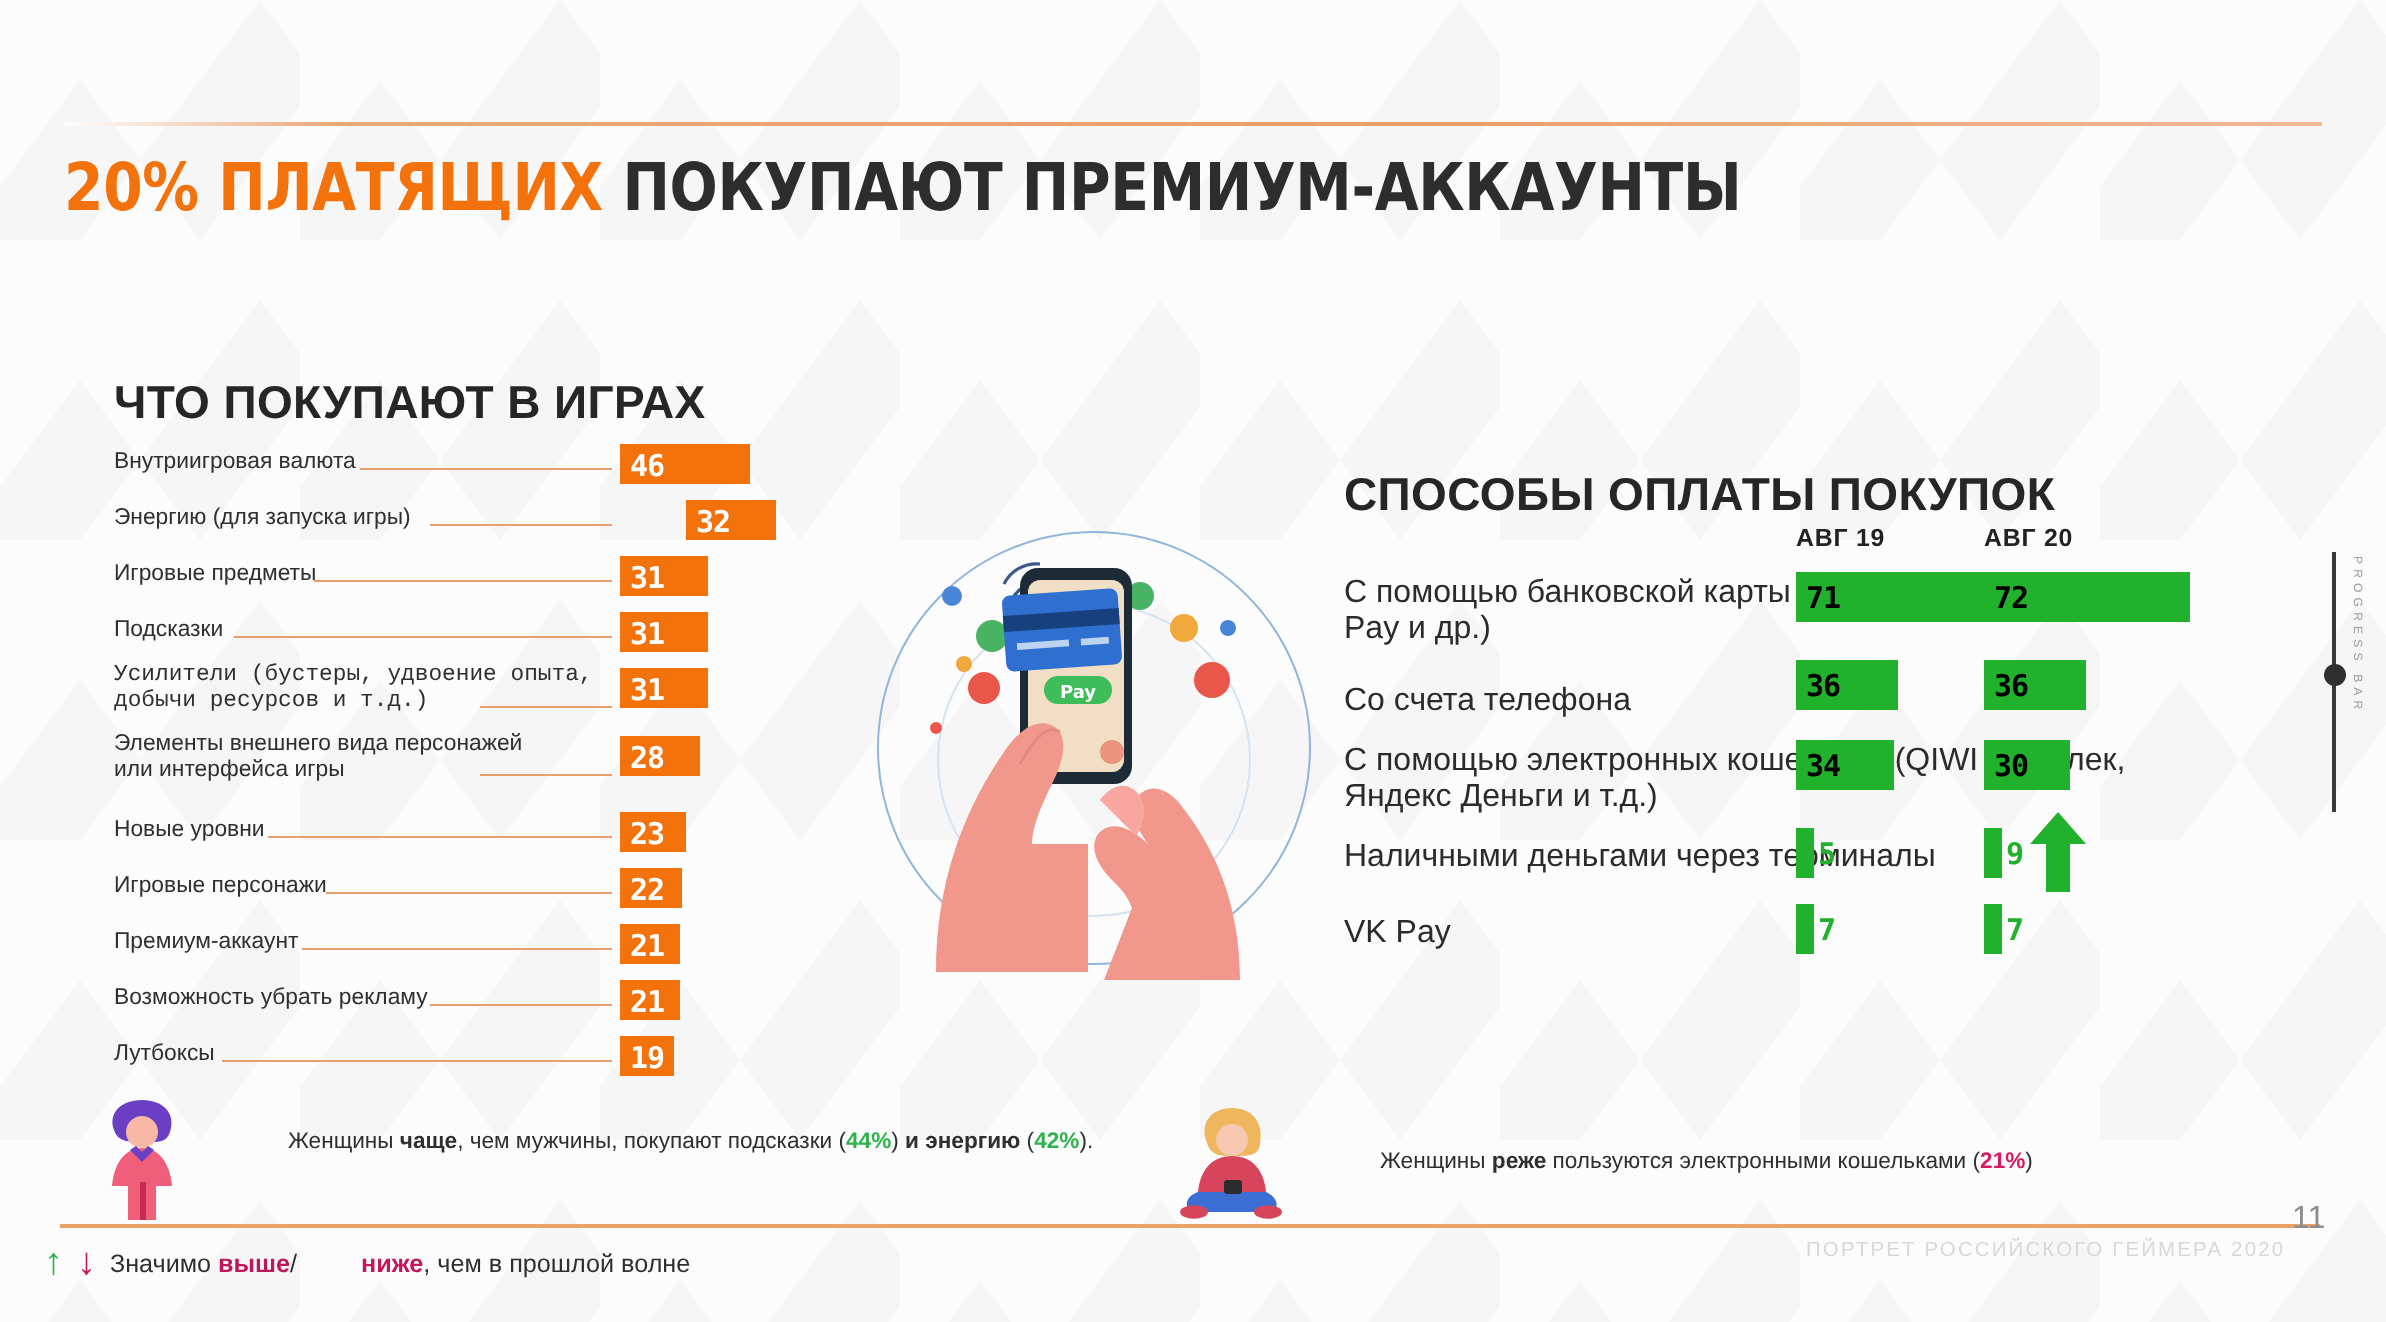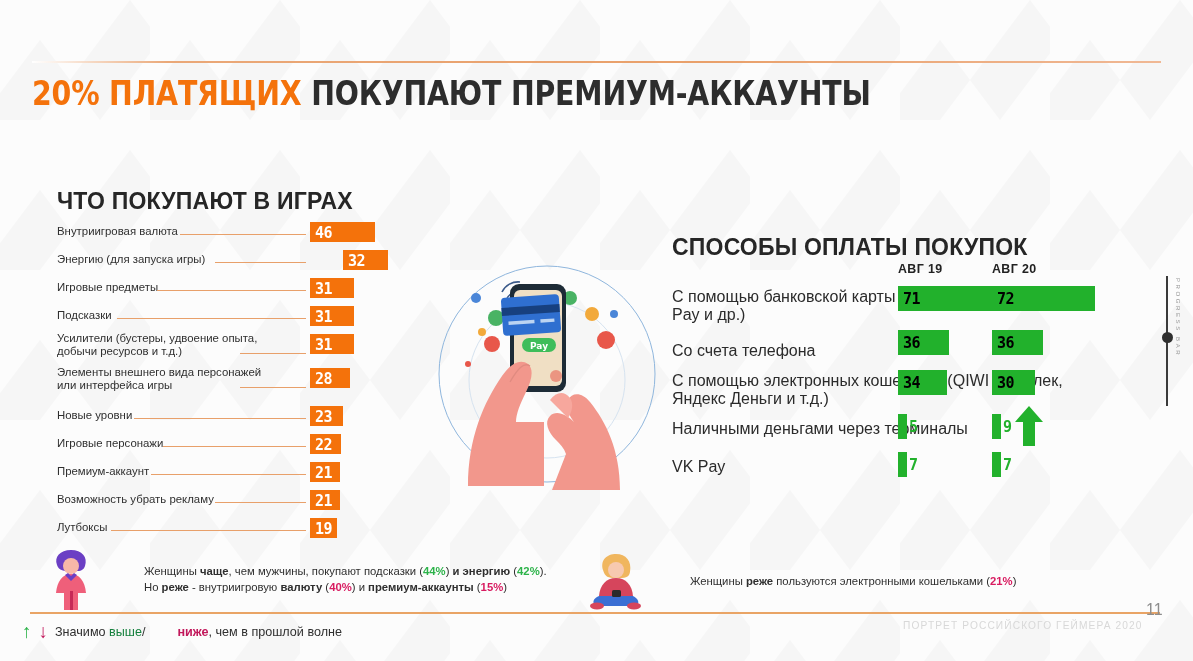--- a/index.html
+++ b/index.html
@@ -62,21 +62,21 @@
   #note2{left:650px;top:574px;width:420px;}
   .person{position:absolute;}
   #person1{left:48px;top:549px;width:46px;height:62px;}
   #person2{left:587px;top:552px;width:56px;height:58px;}
 
   .foot-rule{position:absolute;left:30px;top:612px;width:1130px;height:1.6px;background:#e9a465;}
   #legend{position:absolute;left:22px;top:622px;display:flex;align-items:center;gap:7px;
     font-size:12.6px;color:#2f2f2f;}
   #legend .up{color:#2db34a;font-size:19px;font-weight:bold;line-height:1;}
   #legend .dn{color:#c2185b;font-size:19px;font-weight:bold;line-height:1;}
-  #legend .g{color:#15803d;font-weight:normal;}
+  #legend .g{color:#be185d;font-weight:bold;}
   #legend .p{color:#c2185b;font-weight:bold;padding-left:32px;}
 
   
   .page-rule{position:absolute;left:858px;top:612px;width:280px;height:1.6px;background:#e9a465;}
   #page-num{position:absolute;left:1146px;top:601px;font-size:16px;color:#8d8d8d;}
   #footer-note{position:absolute;left:903px;top:620px;font-size:10.2px;letter-spacing:1.1px;
     color:#d8d8d8;}
 
   
   #progress{position:absolute;left:1158px;top:276px;width:28px;height:130px;}
@@ -133,21 +133,21 @@
         </div>
       </div>
       <div class="lrow" style="position: absolute; left: 0px; top: 0px; width: 100%;">
         <div class="lbl" style="top: 87px;">Подсказки</div>
         <div class="leader" style="left: 59.75px; width: 189.25px; top: 96px;"></div>
         <div class="lbar" style="left: 253px; top: 84px; width: 44px;">
           <span class="v">31</span>
         </div>
       </div>
       <div class="lrow" style="position: absolute; left: 0px; top: 0px; width: 100%;">
-        <div class="lbl" style="top: 110px;">Усилители (бустеры, удвоение опыта,
+        <div class="lbl" style="top: 110px; font-family: Liberation Mono, monospace;">Усилители (бустеры, удвоение опыта,
 добычи ресурсов и т.д.)</div>
         <div class="leader" style="left: 183px; width: 66px; top: 131px;"></div>
         <div class="lbar" style="left: 253px; top: 112px; width: 44px;">
           <span class="v">31</span>
         </div>
       </div>
       <div class="lrow" style="position: absolute; left: 0px; top: 0px; width: 100%;">
         <div class="lbl" style="top: 144px;">Элементы внешнего вида персонажей
 или интерфейса игры</div>
         <div class="leader" style="left: 183px; width: 66px; top: 165px;"></div>
@@ -288,23 +288,20 @@
     <circle cx="23" cy="17" r="8" fill="#f7b8a8"></circle>
     <path d="M23,25 C31,25 37,32 38,44 L8,44 C9,32 15,25 23,25 Z" fill="#ef5f7a"></path>
     <path d="M17,26 L23,32 L29,26 L26,24 L23,27 L20,24 Z" fill="#6b3fc4"></path>
     <rect x="16" y="42" width="14" height="19" fill="#ef5f7a"></rect>
     <rect x="22" y="42" width="3" height="19" fill="#c62a57"></rect>
   </svg>
   <div class="note" id="note1">
     <div>
       <span>Женщины </span><b>чаще</b><span>, чем мужчины, покупают подсказки (</span><span class="g">44%</span><span>) </span><b>и энергию</b><span> (</span><span class="g">42%</span><span>).</span>
     </div>
-    <div>
-      <span>Но </span><b>реже</b><span> -  внутриигровую </span><b>валюту</b><span> (</span><span class="p">40%</span><span>) и </span><b>премиум-аккаунты</b><span> (</span><span class="p">15%</span><span>)</span>
-    </div>
   </div>
 
   <svg class="person" id="person2" viewBox="0 0 56 58">
     <path d="M16,18 C13,8 20,2 29,2 C39,2 45,9 43,20 C42,26 38,26 29,26 C21,26 18,25 16,18 Z" fill="#f0b65e"></path>
     <circle cx="29" cy="18" r="8" fill="#f7c9b0"></circle>
     <path d="M29,26 C39,26 45,33 46,44 L12,44 C13,33 19,26 29,26 Z" fill="#d6455c"></path>
     <path d="M12,44 C6,46 4,52 10,54 L48,54 C54,52 51,46 46,44 Z" fill="#3b6fd4"></path>
     <ellipse cx="10" cy="54" rx="7" ry="3.4" fill="#d6455c"></ellipse>
     <ellipse cx="47" cy="54" rx="7" ry="3.4" fill="#d6455c"></ellipse>
     <rect x="25" y="38" width="9" height="7" rx="1.6" fill="#2b2b2b"></rect>

